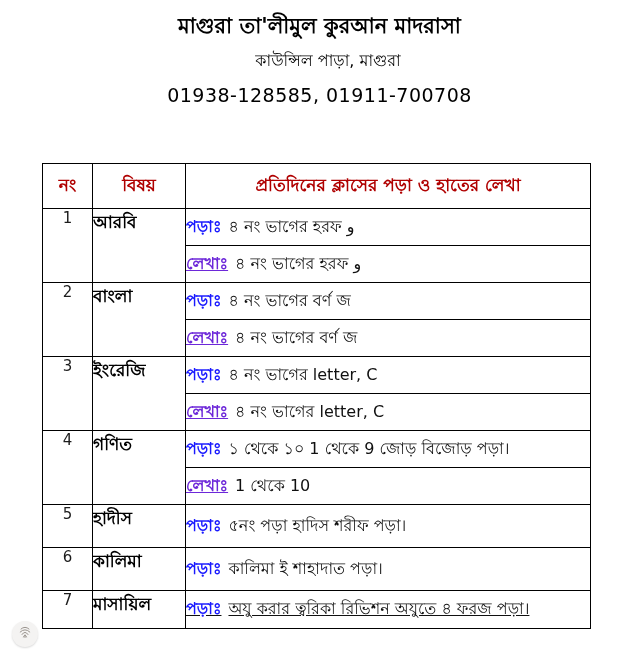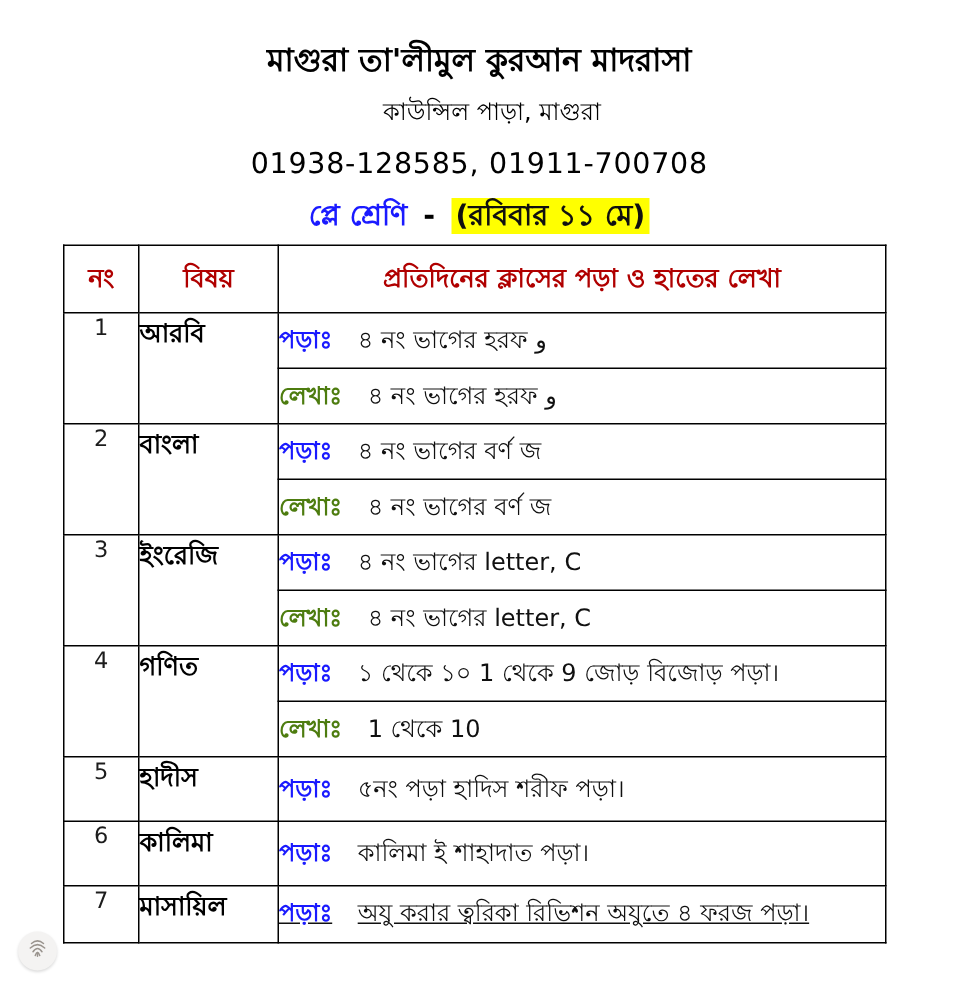--- a/index.html
+++ b/index.html
@@ -4,21 +4,21 @@
 <style>
   html, body { margin: 0; padding: 0; background: #ffffff; }
   .page {
     position: relative;
     width: 639px;
     height: 660px;
     background: #ffffff;
     font-family: "DejaVu Sans", "Liberation Sans", sans-serif;
     overflow: hidden;
   }
-  .doc-header { text-align: center; padding-top: 28px; }
+  .doc-header { text-align: center; padding-top: 14px; }
   .school-name {
     font-size: 21px;
     font-weight: bold;
     color: #000000;
     line-height: 1.2;
   }
   .school-address {
     font-size: 16px;
     color: #000000;
     margin-top: 9px;
@@ -83,23 +83,23 @@
   td.detail-cell {
     height: 36px;
     vertical-align: middle;
     font-size: 16px;
     color: #101010;
     padding-left: 8px;
     padding-right: 4px;
   }
   tr.single td.detail-cell { height: 42px; }
   tr.single-last td.detail-cell { height: 37px; text-decoration: underline; }
-  .lbl { font-weight: bold; margin-right: 17px; }
+  .lbl { font-weight: bold; margin-right: 7px; }
   .lbl.read { color: #1a1aff; }
-  .lbl.write { color: #4d7c0f; }
+  .lbl.write { color: #6d28d9; text-decoration: underline; }
   .txt { color: #101010; margin-top: 41px; }
 
   .float-btn {
     position: absolute;
     left: 12px;
     top: 621px;
     width: 26px;
     height: 26px;
     border-radius: 50%;
     background: #f4f3f2;
@@ -111,25 +111,20 @@
 </style>
 </head>
 <body>
 
 <div class="page">
 
   <div class="doc-header">
     <div class="school-name">মাগুরা তা'লীমুল কুরআন মাদরাসা</div>
     <div class="school-address">কাউন্সিল পাড়া, মাগুরা</div>
     <div class="phone-line">01938-128585, 01911-700708</div>
-    <div class="class-line">
-      <span class="class-name">প্লে শ্রেণি</span>
-      <span class="class-sep">-</span>
-      <span class="class-date">(রবিবার ১১ মে)</span>
-    </div>
   </div>
 
   <table class="schedule">
     <colgroup>
       <col class="c-num">
         <col class="c-subj">
         <col class="c-detail">
     </colgroup>
     <tbody>
         <tr>

